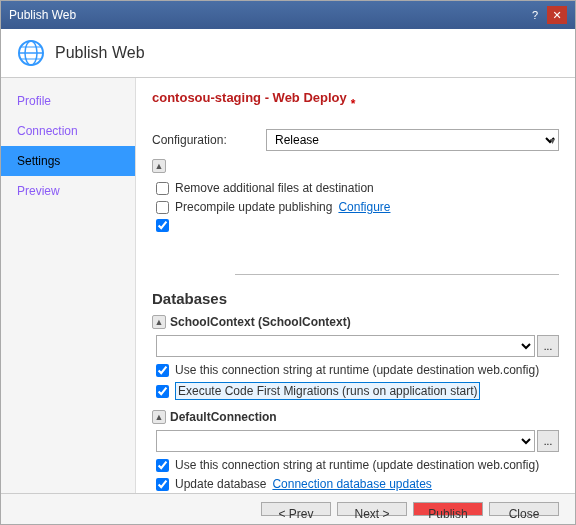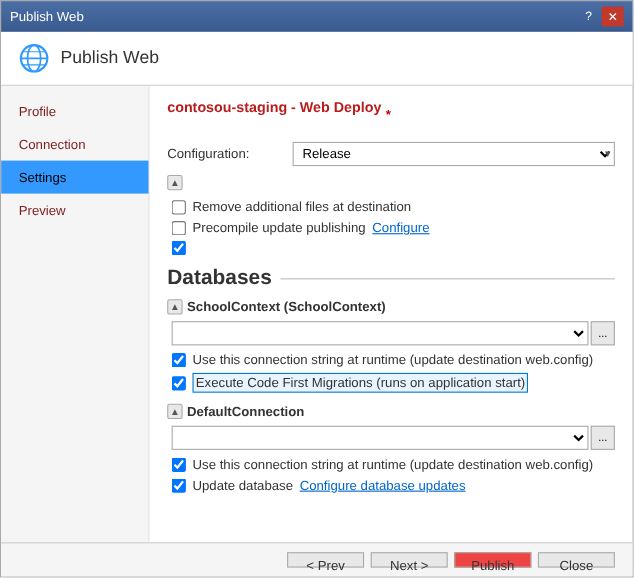--- a/index.html
+++ b/index.html
@@ -82,21 +82,21 @@
     }
     .sidebar {
       width: 135px;
       background: #f5f5f5;
       border-right: 1px solid #ddd;
       padding-top: 8px;
     }
     .sidebar-item {
       padding: 8px 16px;
       cursor: pointer;
-      color: #7f1d1d;
+      color: #8b5cf6;
       font-size: 12px;
     }
     .sidebar-item.active {
       background: #3399ff;
       color: #000000;
     }
     .main-content {
       flex: 1;
       padding: 12px 16px;
       overflow-y: auto;
@@ -184,25 +184,26 @@
       text-decoration: underline;
       cursor: pointer;
       font-size: 12px;
     }
     .section-divider {
       display: flex;
       align-items: center;
       margin: 10px 0 8px 0;
     }
     .section-divider-label {
-      font-size: 19px;
+      font-size: 15px;
       font-weight: bold;
       color: #333;
       margin-right: 8px;
       white-space: nowrap;
+      margin-top: 48px;
     }
     .divider-line {
       flex: 1;
       height: 1px;
       background: #bbb;
     }
     .db-section {
       margin-bottom: 10px;
     }
     .db-section-header {
@@ -370,21 +371,21 @@
           <select style="flex:1; height:22px; border:1px solid #aaa; font-size:12px;"></select>
           <button class="db-btn">...</button>
         </div>
         <div class="checkbox-row">
           <input type="checkbox" checked="" style="">
           <span class="checkbox-label">Use this connection string at runtime (update destination web.config)</span>
         </div>
         <div class="checkbox-row">
           <input type="checkbox" checked="" style="">
           <span class="checkbox-label">Update database</span>
-          <span class="link-text">Configure database updates</span>
+          <span class="link-text">Connection database updates</span>
         </div>
       </div>
     </div>
   </div>
 
   <div class="dialog-footer">
     <button class="footer-btn">&lt; Prev</button>
     <button class="footer-btn">Next &gt;</button>
     <button class="footer-btn primary">Publish</button>
     <button class="footer-btn">Close</button>

